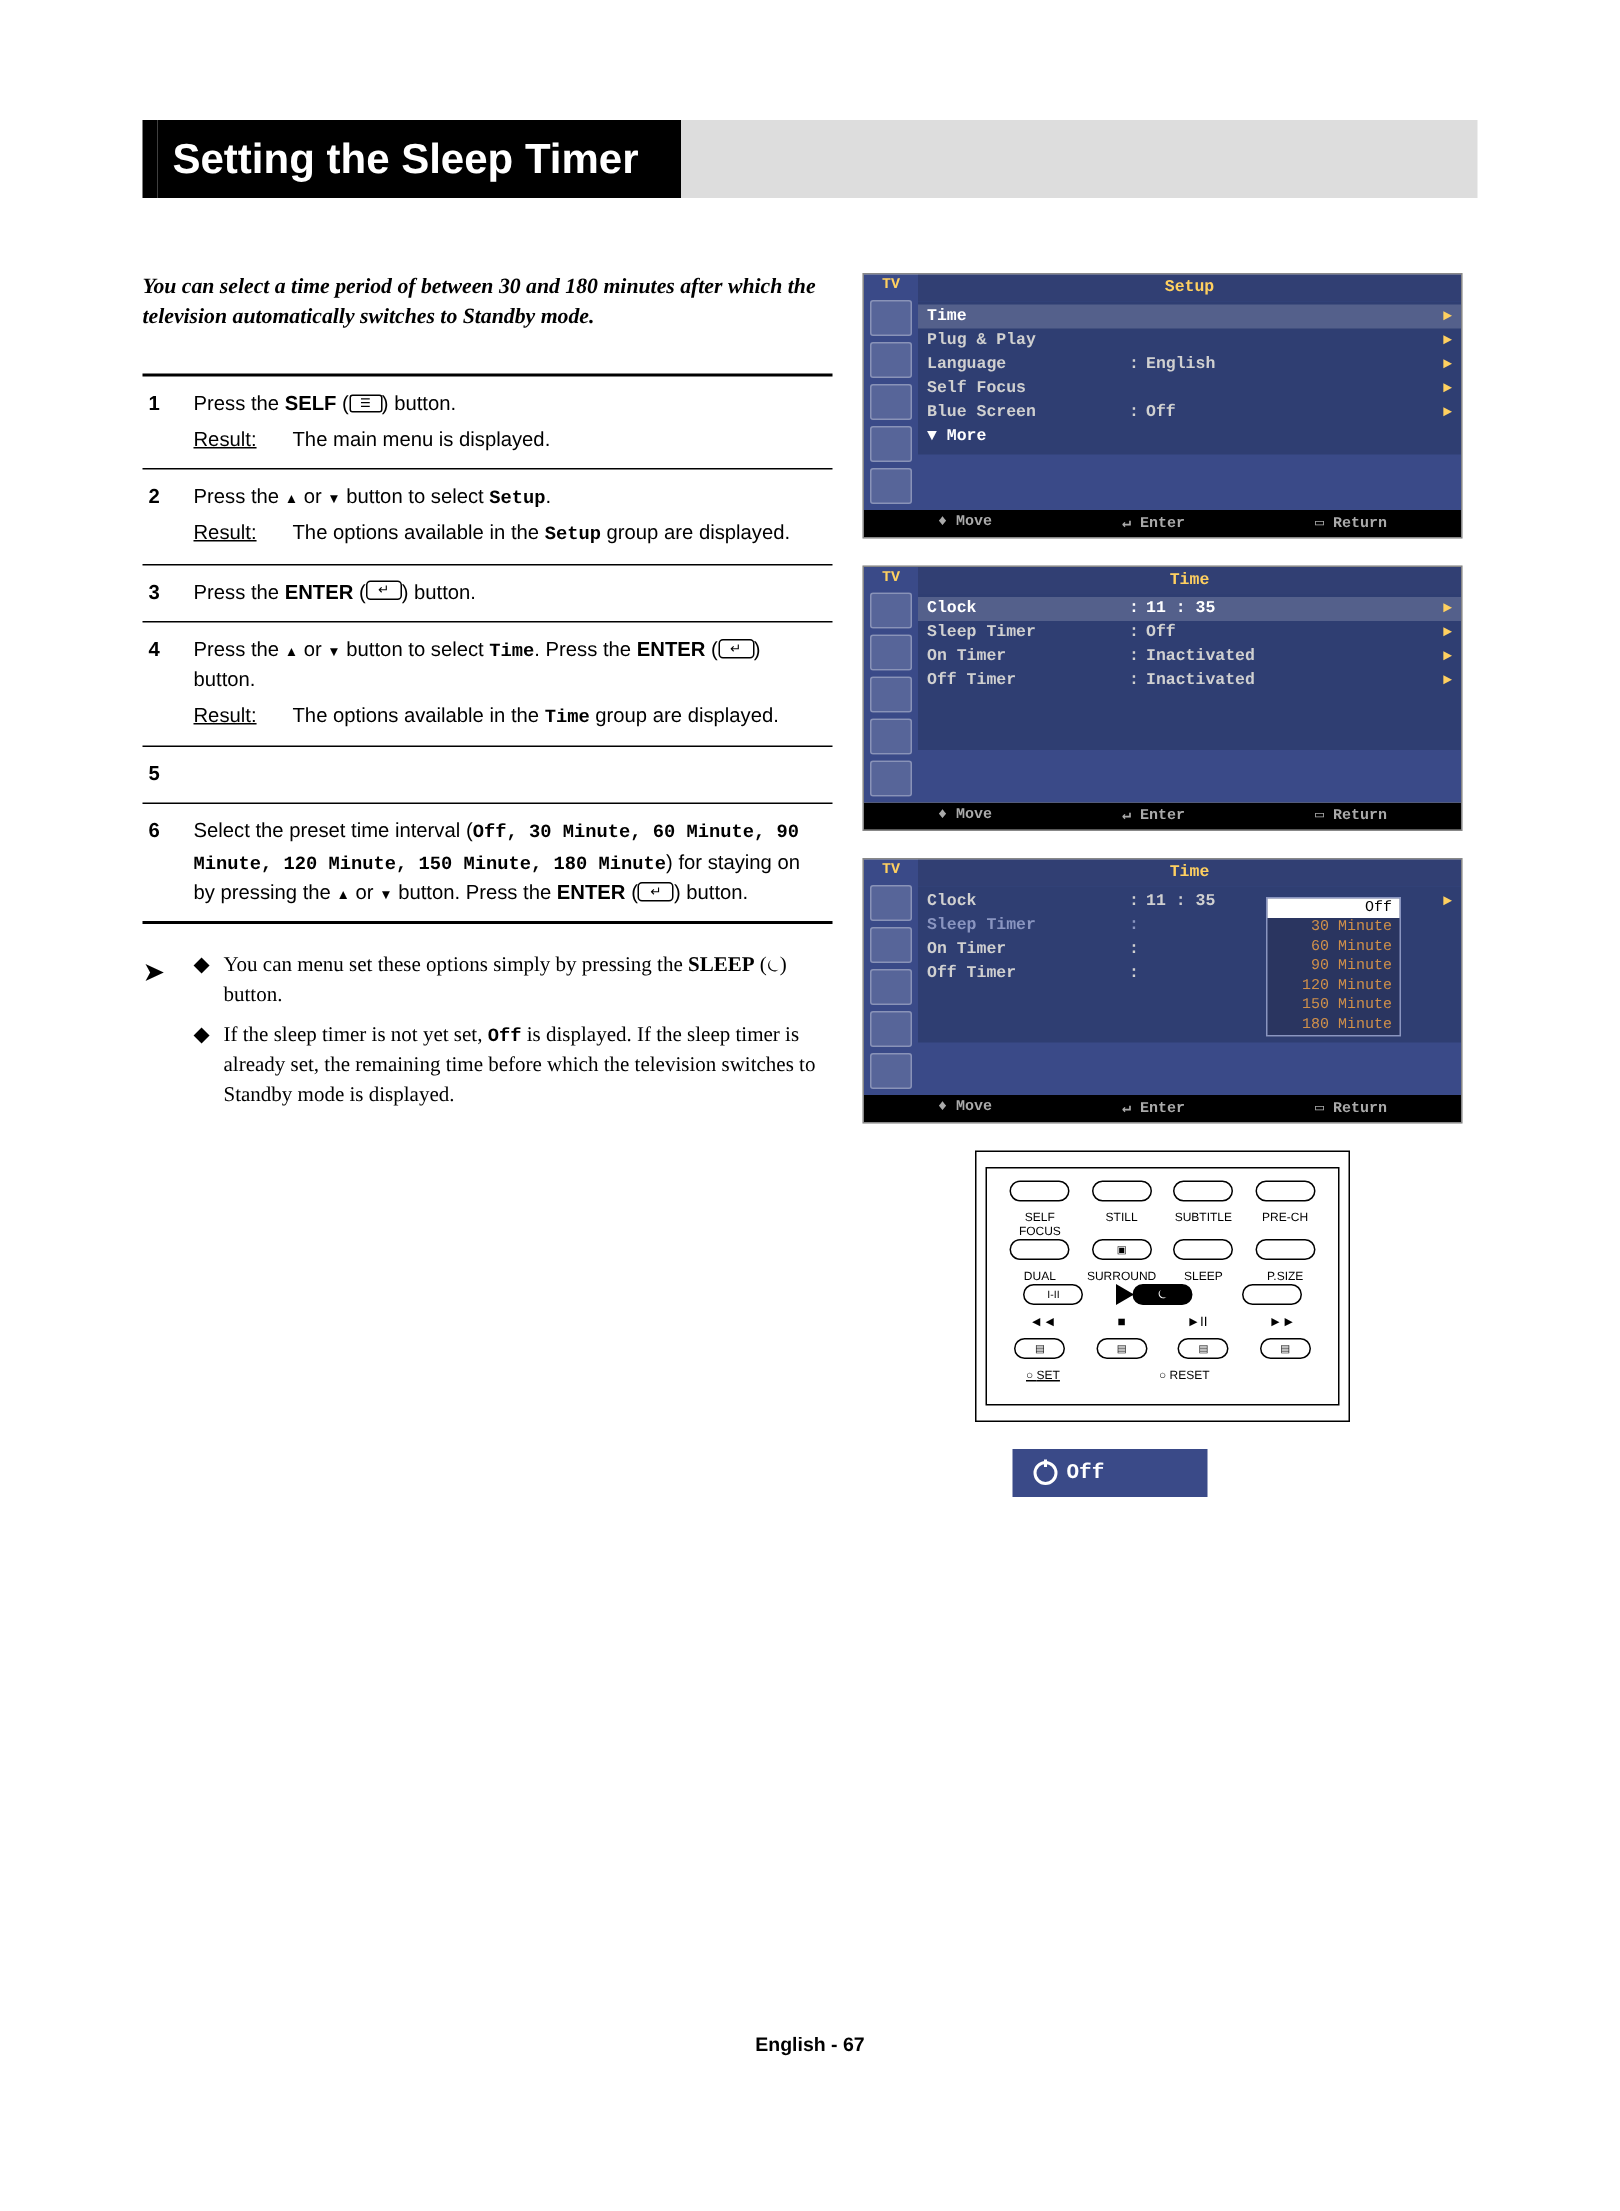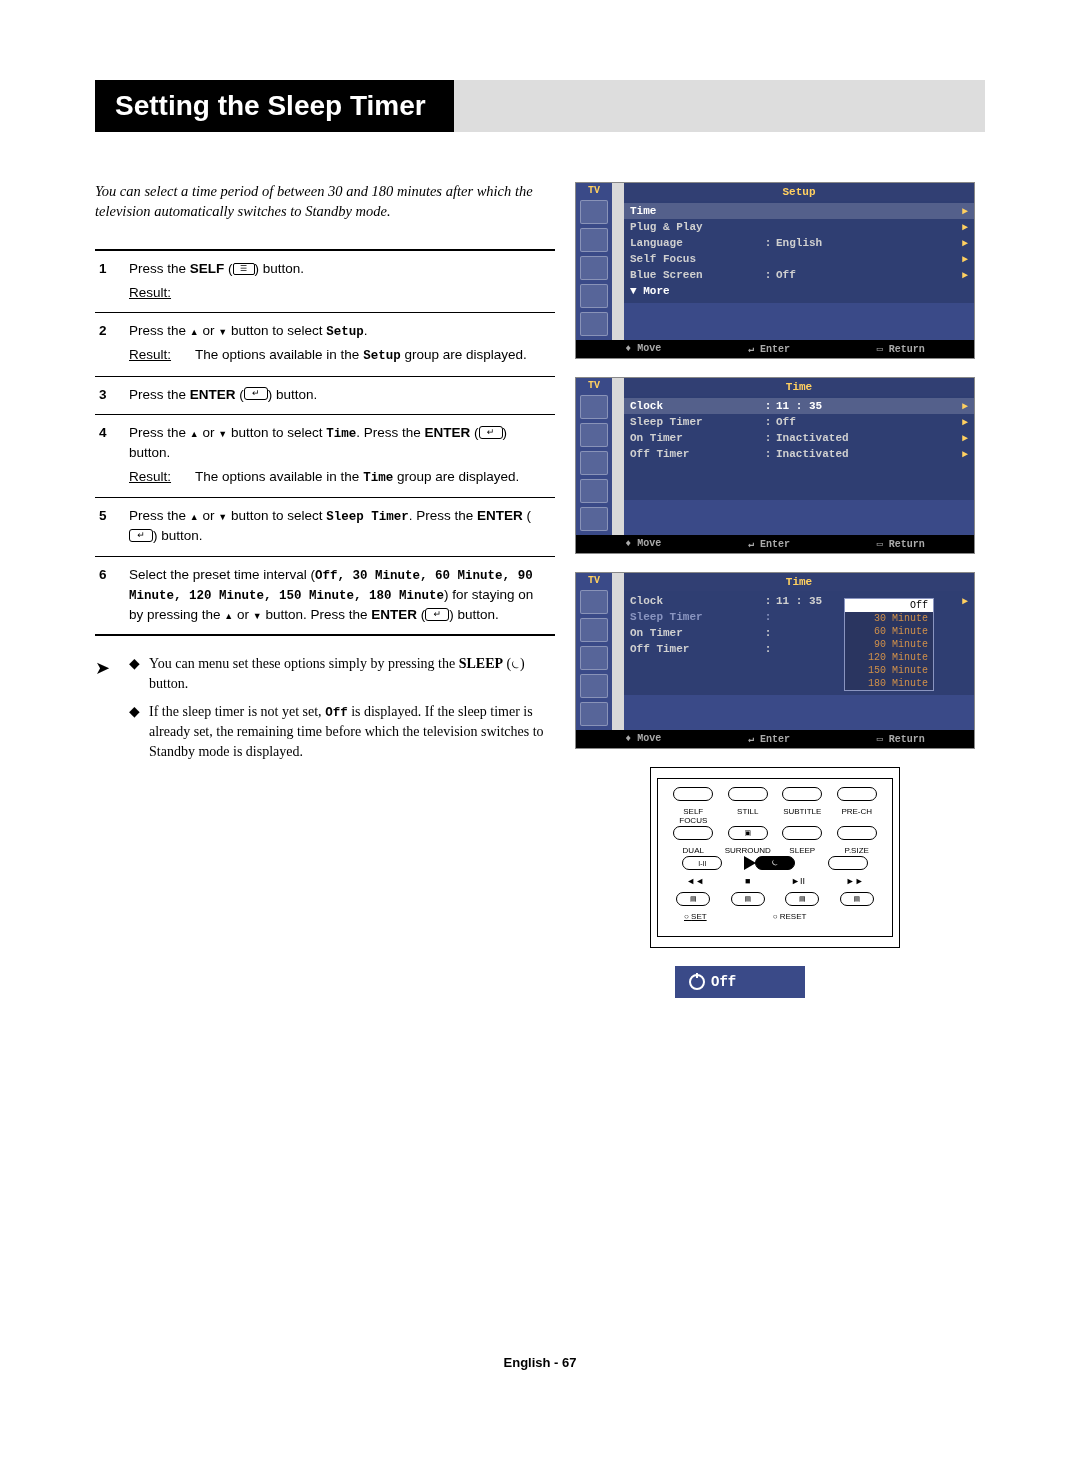--- a/index.html
+++ b/index.html
@@ -5,21 +5,21 @@
   * { box-sizing: border-box; margin: 0; padding: 0; }
   body { background: #fff; font-family: Arial, Helvetica, sans-serif; color: #000; }
   .page { width: 1080px; height: 1424px; position: relative; background: #fff; }
   .content { position: absolute; left: 95px; top: 80px; width: 890px; }
   .title-bar { border-left: 10px solid #000; height: 52px; display: flex; align-items: stretch; margin-bottom: 50px; }
   .title-black { background: #000; color: #fff; font-size: 28px; font-weight: bold; display: flex; align-items: center; padding: 0 28px 0 10px; font-family: Arial, sans-serif; }
   .title-gray { flex: 1; background: #ddd; }
   .two-col { display: flex; gap: 20px; }
   .left-col { width: 460px; }
   .right-col { width: 400px; display: flex; flex-direction: column; gap: 18px; align-items: flex-end;}
-  .intro { font-style: italic; font-weight: normal; font-size: 14.5px; line-height: 1.35; margin-bottom: 28px; font-family: 'Times New Roman', serif; }
+  .intro { font-style: italic; font-weight: bold; font-size: 14.5px; line-height: 1.35; margin-bottom: 28px; font-family: 'Times New Roman', serif; }
   .steps { border-top: 2px solid #000; }
   .step { display: flex; border-bottom: 1px solid #000; padding: 8px 4px 10px 4px; font-size: 13.5px; line-height: 1.45; }
   .step:last-child { border-bottom: 2px solid #000; }
   .step-num { width: 30px; font-weight: bold; flex-shrink:0; }
   .step-body { flex: 1; }
   .step-body .result { display: flex; margin-top: 4px; }
   .step-body .result .rlabel { text-decoration: underline; width: 66px; flex-shrink:0; }
   .step-body .result .rtext { flex: 1; }
   .bold { font-weight: bold; }
   .mono { font-family: 'Courier New', monospace; font-weight: bold; font-size: 12.5px; }
@@ -27,21 +27,21 @@
   .tri-up::before { content: "▲"; font-size: 9px; }
   .tri-down::before { content: "▼"; font-size: 9px; }
   .enter-icon { display: inline-flex; align-items:center; justify-content:center; border:1px solid #000; border-radius:3px; width:24px; height:13px; font-size:9px; vertical-align:middle; position:relative; top:-1px;}
   .enter-icon::before { content: "↵"; }
   .notes { margin-top: 18px; display: flex; font-size: 14px; font-family: 'Times New Roman', serif; line-height: 1.4; }
   .notes-arrow { width: 34px; font-size: 18px; flex-shrink:0; padding-top:2px;}
   .notes-list { flex: 1; }
   .note-item { display: flex; margin-bottom: 8px; }
   .note-bullet { width: 20px; flex-shrink:0; }
   .osd { width: 400px; background: #d9d9d9; border: 1px solid #888; font-family: 'Courier New', monospace; font-size: 12px; color: #fff; }
-  .osd-inner { display: flex; gap: 12px; }
+  .osd-inner { display: flex; }
   .osd-sidebar { width: 36px; background: #3a4a88; display: flex; flex-direction: column; padding: 2px 0;}
   .osd-sidebar .tvlabel { color: #ffd060; font-size: 10px; text-align: center; font-weight: bold; margin-bottom: 2px;}
   .osd-sidebar .ico { height: 24px; margin: 2px 4px; background: rgba(255,255,255,0.15); border:1px solid rgba(255,255,255,0.3); border-radius:2px;}
   .osd-main { flex: 1; background: #3a4a88; }
   .osd-title { background: rgba(0,0,0,0.15); color: #ffd060; text-align: center; font-weight: bold; padding: 3px 0; font-size: 11px; }
   .osd-rows { padding: 2px 6px 4px 6px; background: #2f3e72; }
   .osd-row { display: flex; align-items: center; padding: 2px 0; color: #d0d0d0; font-weight: bold; font-size: 11px;}
   .osd-row .lbl { width: 130px; }
   .osd-row .sep { width: 16px; text-align:center;}
   .osd-row .val { flex:1; text-align:left; }
@@ -87,20 +87,21 @@
         <p class="intro">You can select a time period of between 30 and 180 minutes after which the television automatically switches to Standby mode.</p>
 
         <div class="steps">
 
           <div class="step">
             <div class="step-num">1</div>
             <div class="step-body">
               <span>Press the </span><span class="bold">SELF</span> (<span class="icon-box">☰</span>) <span> button.</span>
               <div class="result">
                   <span class="rlabel">Result:</span>
+                  <span class="rtext">The main menu is displayed.</span>
                 </div>
             </div>
           </div>
 
           <div class="step">
             <div class="step-num">2</div>
             <div class="step-body">
               <span>Press the </span><span class="tri-up"></span><span> or </span><span class="tri-down"></span><span> button to select </span><span class="mono">Setup</span><span>.</span>
               <div class="result">
                   <span class="rlabel">Result:</span>
@@ -122,23 +123,20 @@
               <span>Press the </span><span class="tri-up"></span><span> or </span><span class="tri-down"></span><span> button to select </span><span class="mono">Time</span><span>. Press the </span><span class="bold">ENTER</span> (<span class="enter-icon"></span>)<span> button.</span>
               <div class="result">
                   <span class="rlabel">Result:</span>
                   <span class="rtext"><span>The options available in the </span><span class="mono">Time</span><span> group are displayed.</span></span>
                 </div>
             </div>
           </div>
 
           <div class="step">
             <div class="step-num">5</div>
-            <div class="step-body">
-              <span>Press the </span><span class="tri-up"></span><span> or </span><span class="tri-down"></span><span> button to select </span><span class="mono">Sleep Timer</span><span>. Press the </span><span class="bold">ENTER</span> (<span class="enter-icon"></span>)<span> button.</span>
-            </div>
           </div>
 
           <div class="step">
             <div class="step-num">6</div>
             <div class="step-body">
               <span>Select the preset time interval (</span><span class="mono">Off, 30 Minute, 60 Minute, 90 Minute, 120 Minute, 150 Minute, 180 Minute</span><span>) for staying on by pressing the </span><span class="tri-up"></span><span> or </span><span class="tri-down"></span><span> button. Press the </span><span class="bold">ENTER</span> (<span class="enter-icon"></span>)<span> button.</span>
             </div>
           </div>
         </div>
 

